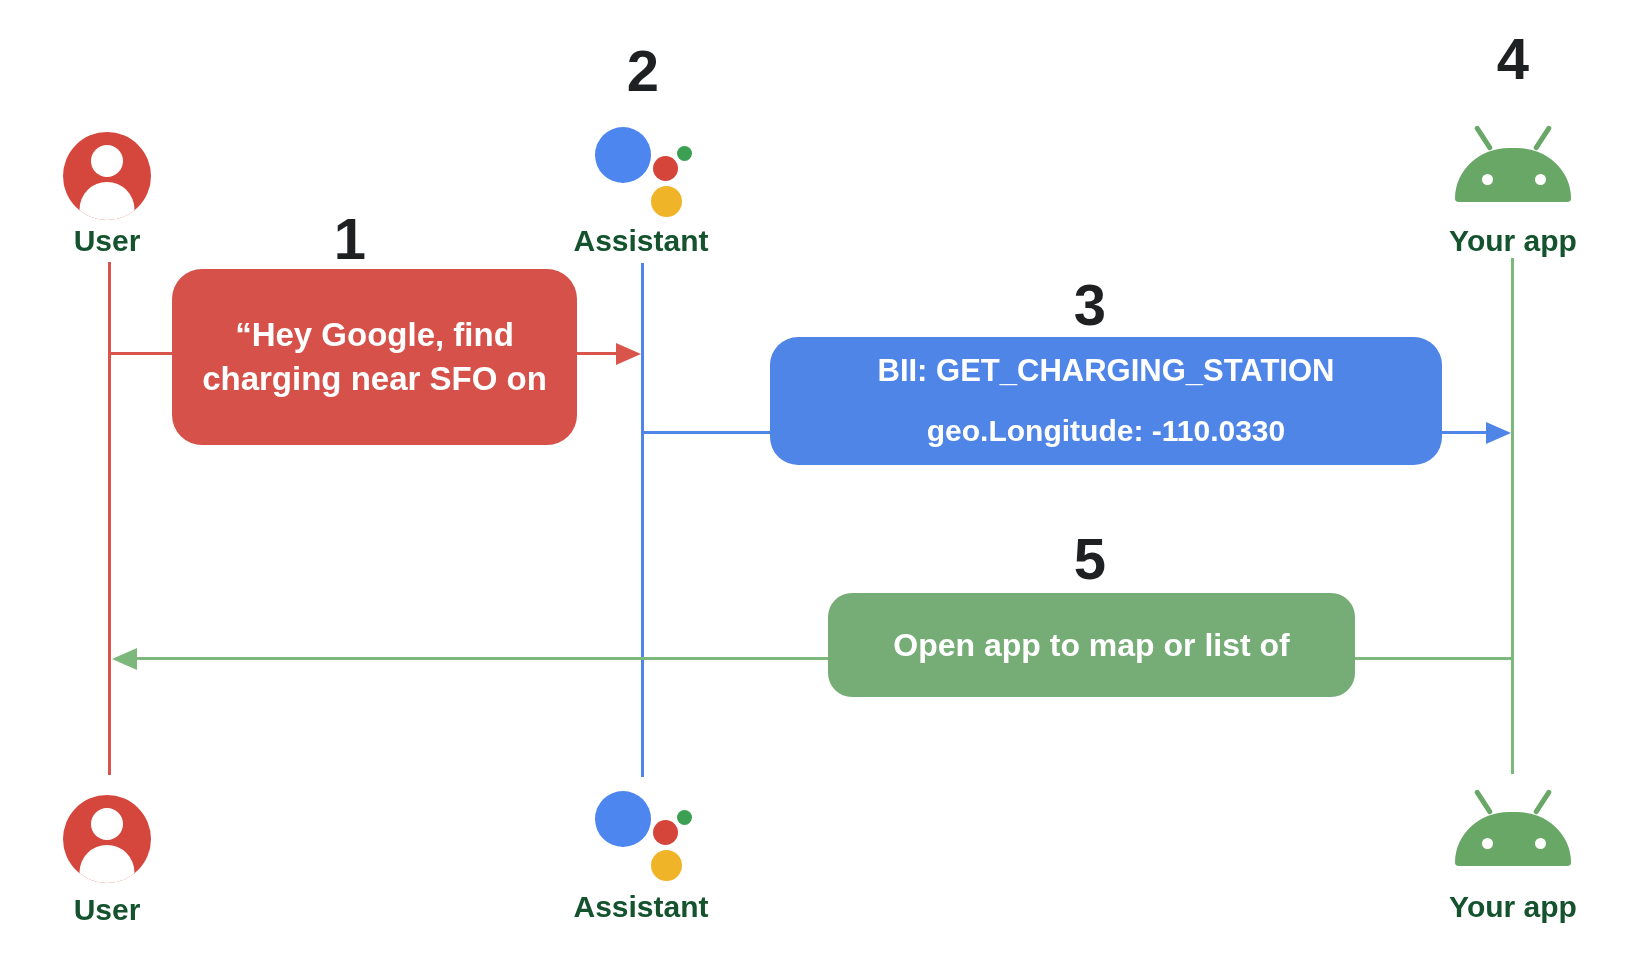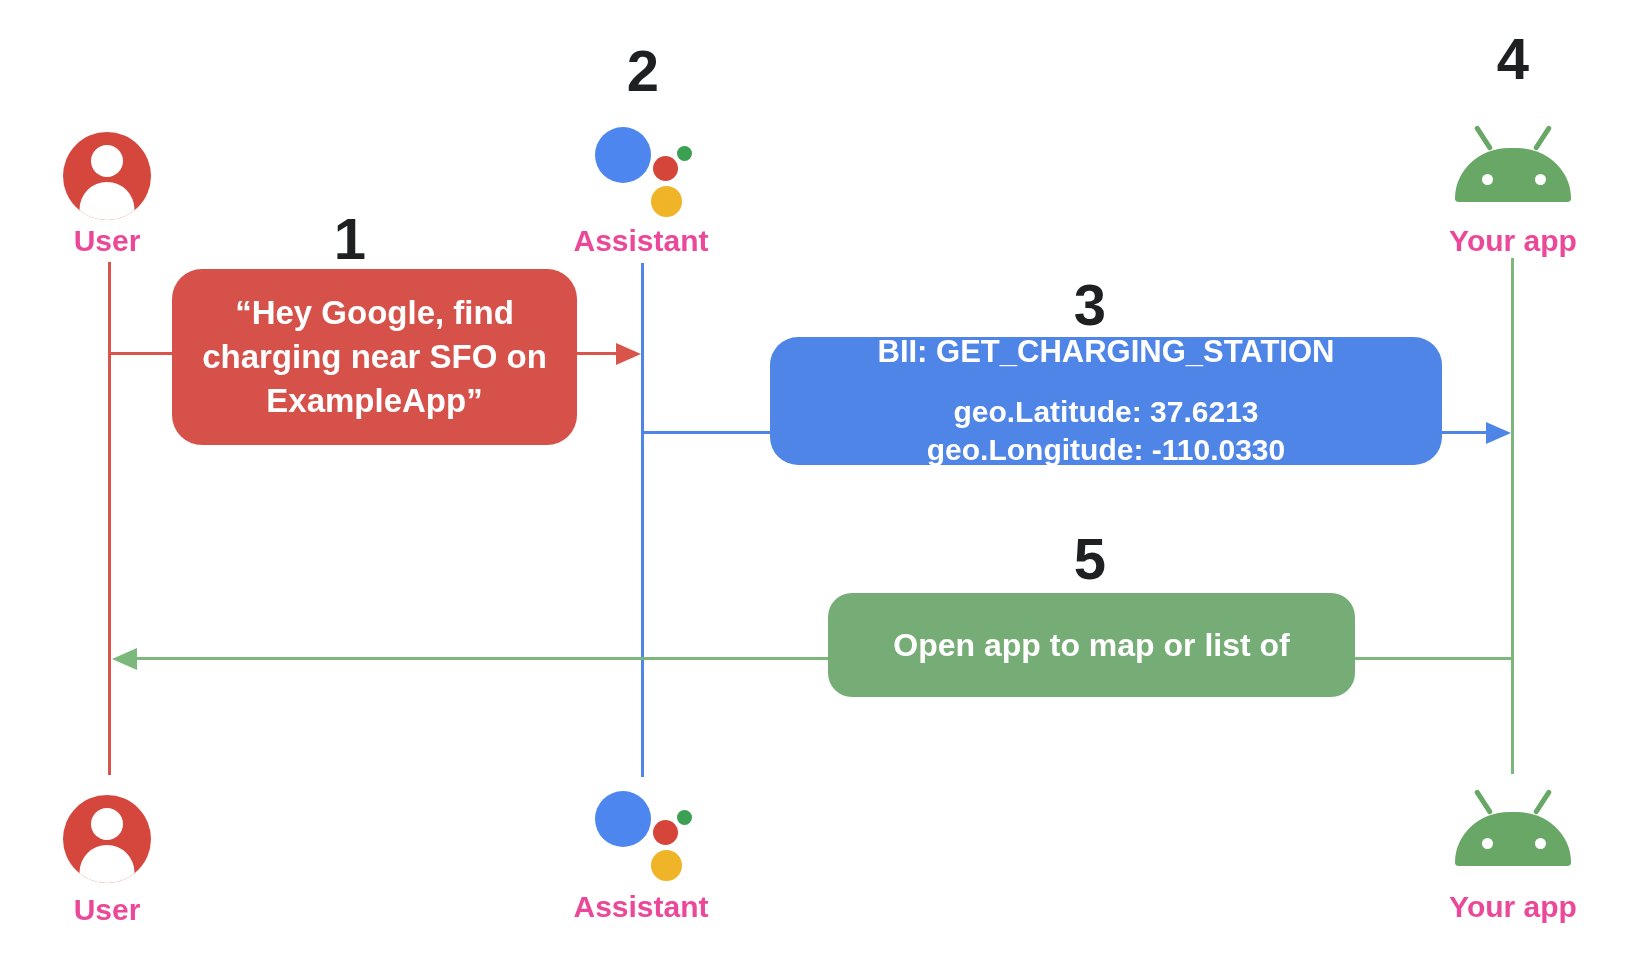--- a/index.html
+++ b/index.html
@@ -23,21 +23,21 @@
     line-height: 1;
     z-index: 6;
   }
 
   
   .actor-label {
     position: absolute;
     transform: translateX(-50%);
     font-size: 30px;
     font-weight: bold;
-    color: #ec4899;
+    color: #14532d;
     white-space: nowrap;
     z-index: 4;
   }
 
   
   .lifeline { position: absolute; width: 3px; z-index: 1; }
   .lifeline.red   { background: #d9554c; }
   .lifeline.blue  { background: #5085e8; }
   .lifeline.green { background: #7cb77c; }
 
@@ -173,26 +173,24 @@
     <div class="antenna right"></div>
     <div class="dome"></div>
     <div class="eye left"></div>
     <div class="eye right"></div>
   </div>
   <div class="actor-label" style="left:1513px; top:224px;">Your app</div>
 
   <div class="bubble bubble-red">
     <div class="line">“Hey Google, find</div>
     <div class="line">charging near SFO on</div>
-    <div class="line">ExampleApp”</div>
   </div>
 
   <div class="bubble bubble-blue">
     <div class="bubble-title">BII: GET_CHARGING_STATION</div>
-    <div class="line">geo.Latitude: 37.6213</div>
     <div class="line">geo.Longitude: -110.0330</div>
   </div>
 
   <div class="bubble bubble-green">
     <div class="line">Open app to map or list of</div>
   </div>
 
   <div class="user-icon" style="left:63px; top:795px;">
     <div class="head"></div>
     <div class="shoulders"></div>

